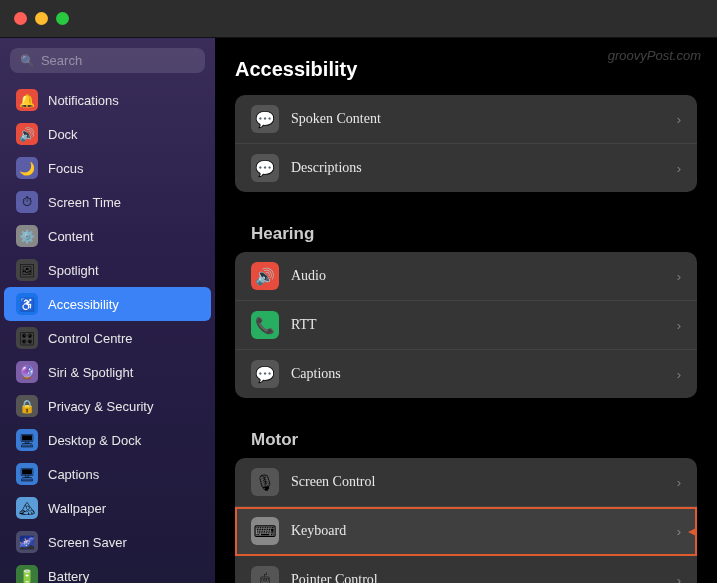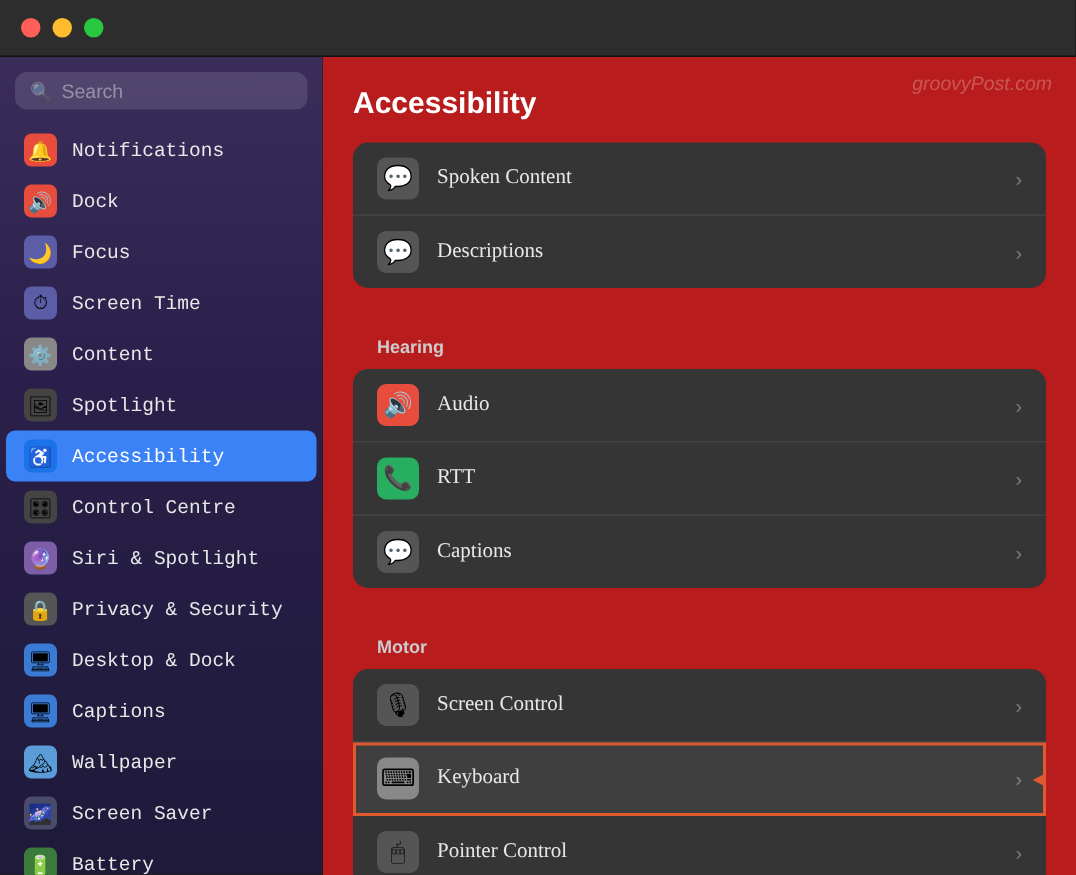--- a/index.html
+++ b/index.html
@@ -97,28 +97,27 @@
       display: flex;
       align-items: center;
       justify-content: center;
       font-size: 13px;
       flex-shrink: 0;
     }
 
     .sidebar-label {
       color: #e8e8e8;
       font-size: 13px;
-      font-family: Liberation Mono, monospace;
     }
     .sidebar-item.active .sidebar-label { color: #fff; }
 
     
     .content {
       flex: 1;
-      background: #b91c1c;
+      background: #000000;
       overflow-y: auto;
       padding: 20px 20px;
     }
     .content::-webkit-scrollbar { width: 6px; }
     .content::-webkit-scrollbar-thumb { background: rgba(255,255,255,0.2); border-radius: 3px; }
 
     .content-title {
       font-size: 20px;
       font-weight: 600;
       color: #ffffff;
@@ -126,21 +125,21 @@
     }
 
     .section-group {
       background: #353535;
       border-radius: 10px;
       margin-bottom: 20px;
       overflow: hidden;
     }
 
     .section-header {
-      font-size: 12px;
+      font-size: 17px;
       font-weight: 600;
       color: #cccccc;
       padding: 12px 16px 8px 16px;
     }
 
     .settings-row {
       display: flex;
       align-items: center;
       padding: 10px 16px;
       cursor: pointer;

